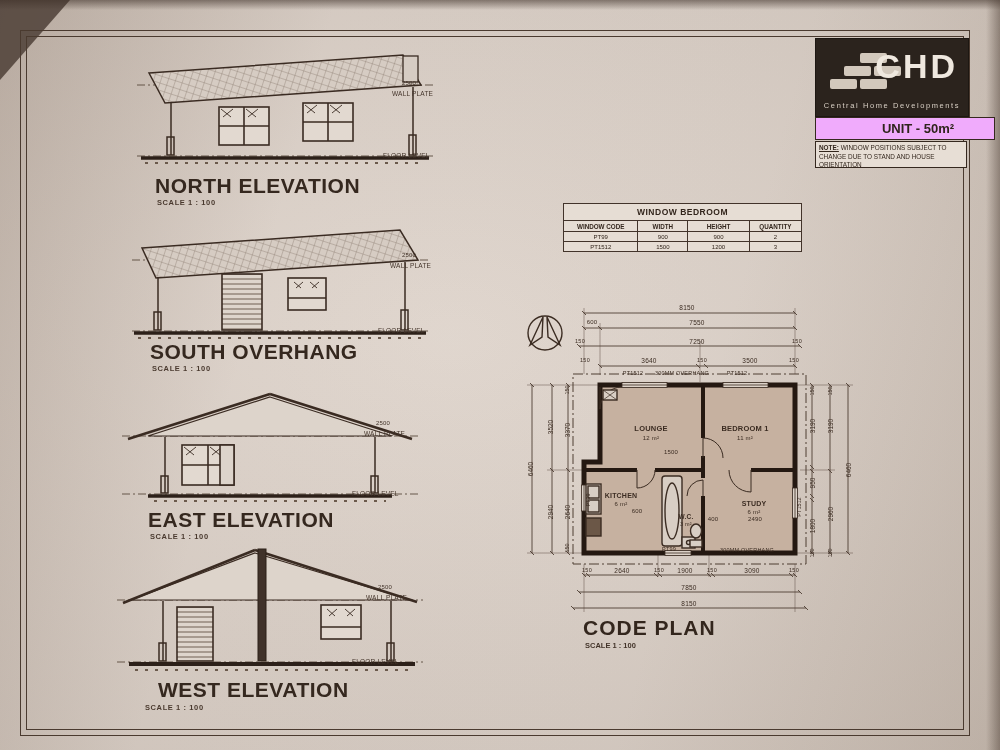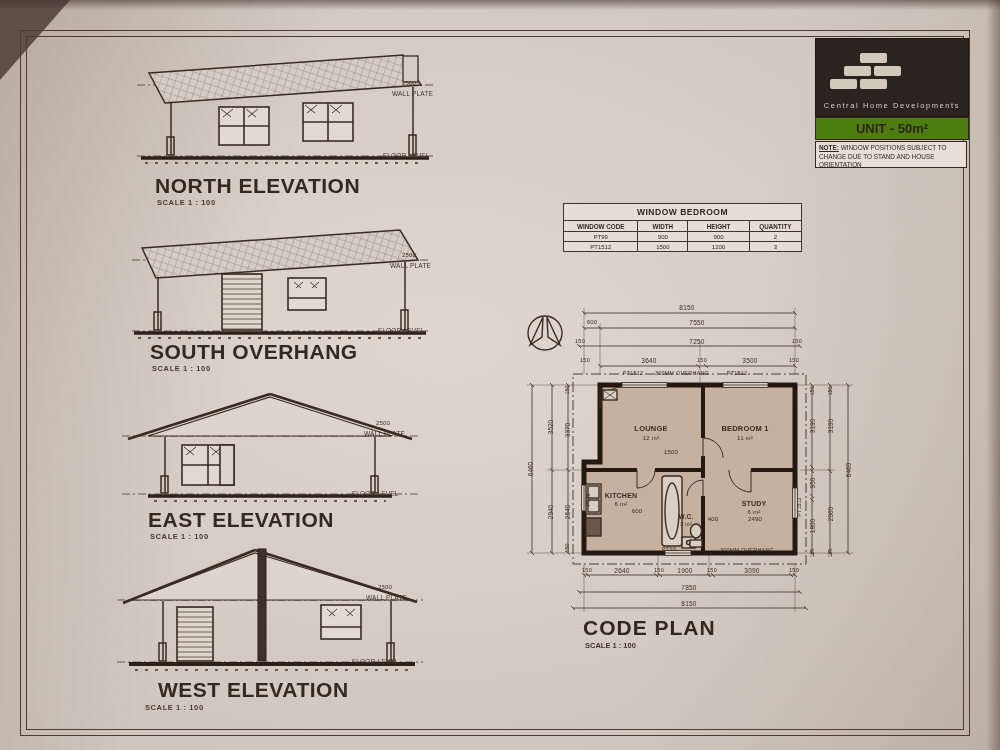--- a/index.html
+++ b/index.html
@@ -36,22 +36,22 @@
   
   .logo{position:absolute;left:815px;top:38px;width:152px;height:77px;
     background:#2b231d;border:1px solid #1d1712;}
   .bricks{position:absolute;left:14px;top:14px;width:70px;height:44px;}
   .brick{position:absolute;width:27px;height:10px;background:#d2c8bc;border-radius:2px;}
   .brand{position:absolute;right:10px;top:8px;font-size:34px;font-weight:bold;
     letter-spacing:3px;color:#efe8df;font-family:"Liberation Sans",sans-serif;}
   .tagline{position:absolute;left:0;right:0;bottom:6px;text-align:center;
     font-size:7.5px;letter-spacing:1.6px;color:#d8cfc4;}
   .unitbox{position:absolute;left:815px;top:117px;width:152px;height:21px;
-    background:#4d7c0f;border:1.6px solid #35281f;display:flex;align-items:center;
-    justify-content:center;font-weight:bold;font-size:13px;color:#2f241c;}
+    background:#f0abfc;border:1.6px solid #35281f;display:flex;align-items:center;
+    justify-content:center;font-weight:bold;font-size:13px;color:#2f241c;padding-left:26px;}
   .notebox{position:absolute;left:815px;top:141px;width:152px;height:27px;
     background:#e7ded5;border:1.3px solid #35281f;padding:2px 3px;box-sizing:border-box;
     font-size:6.4px;line-height:1.35;color:#33261d;}
   .notebox b{text-decoration:underline;}
   
   .ws{position:absolute;left:563px;top:203px;width:237px;background:#e6ddd4;
     border:1.4px solid #42332a;font-size:6.5px;color:#33261d;}
   .ws-title{border-bottom:1.2px solid #42332a;text-align:center;font-weight:bold;
     font-size:8.5px;letter-spacing:.5px;padding:3px 0;}
   .ws-row{display:grid;grid-template-columns:31% 21% 26% 22%;text-align:center;}
@@ -246,20 +246,21 @@
 <div class="escale" style="left:145px;top:703px;">SCALE 1 : 100</div>
 
 <div class="logo">
   <div class="bricks">
     <div class="brick" style="left:30px;top:0;"></div>
     <div class="brick" style="left:14px;top:13px;"></div>
     <div class="brick" style="left:44px;top:13px;"></div>
     <div class="brick" style="left:0;top:26px;"></div>
     <div class="brick" style="left:30px;top:26px;"></div>
   </div>
+  <div class="brand">CHD</div>
   <div class="tagline">Central Home Developments</div>
 </div>
 <div class="unitbox">UNIT - 50m²</div>
 <div class="notebox"><b>NOTE:</b><span> WINDOW POSITIONS SUBJECT TO CHANGE DUE TO STAND AND HOUSE ORIENTATION</span></div>
 
 <div class="ws">
   <div class="ws-title">WINDOW BEDROOM</div>
   <div class="ws-row ws-head">
     <div>WINDOW CODE</div>
     <div>WIDTH</div>

